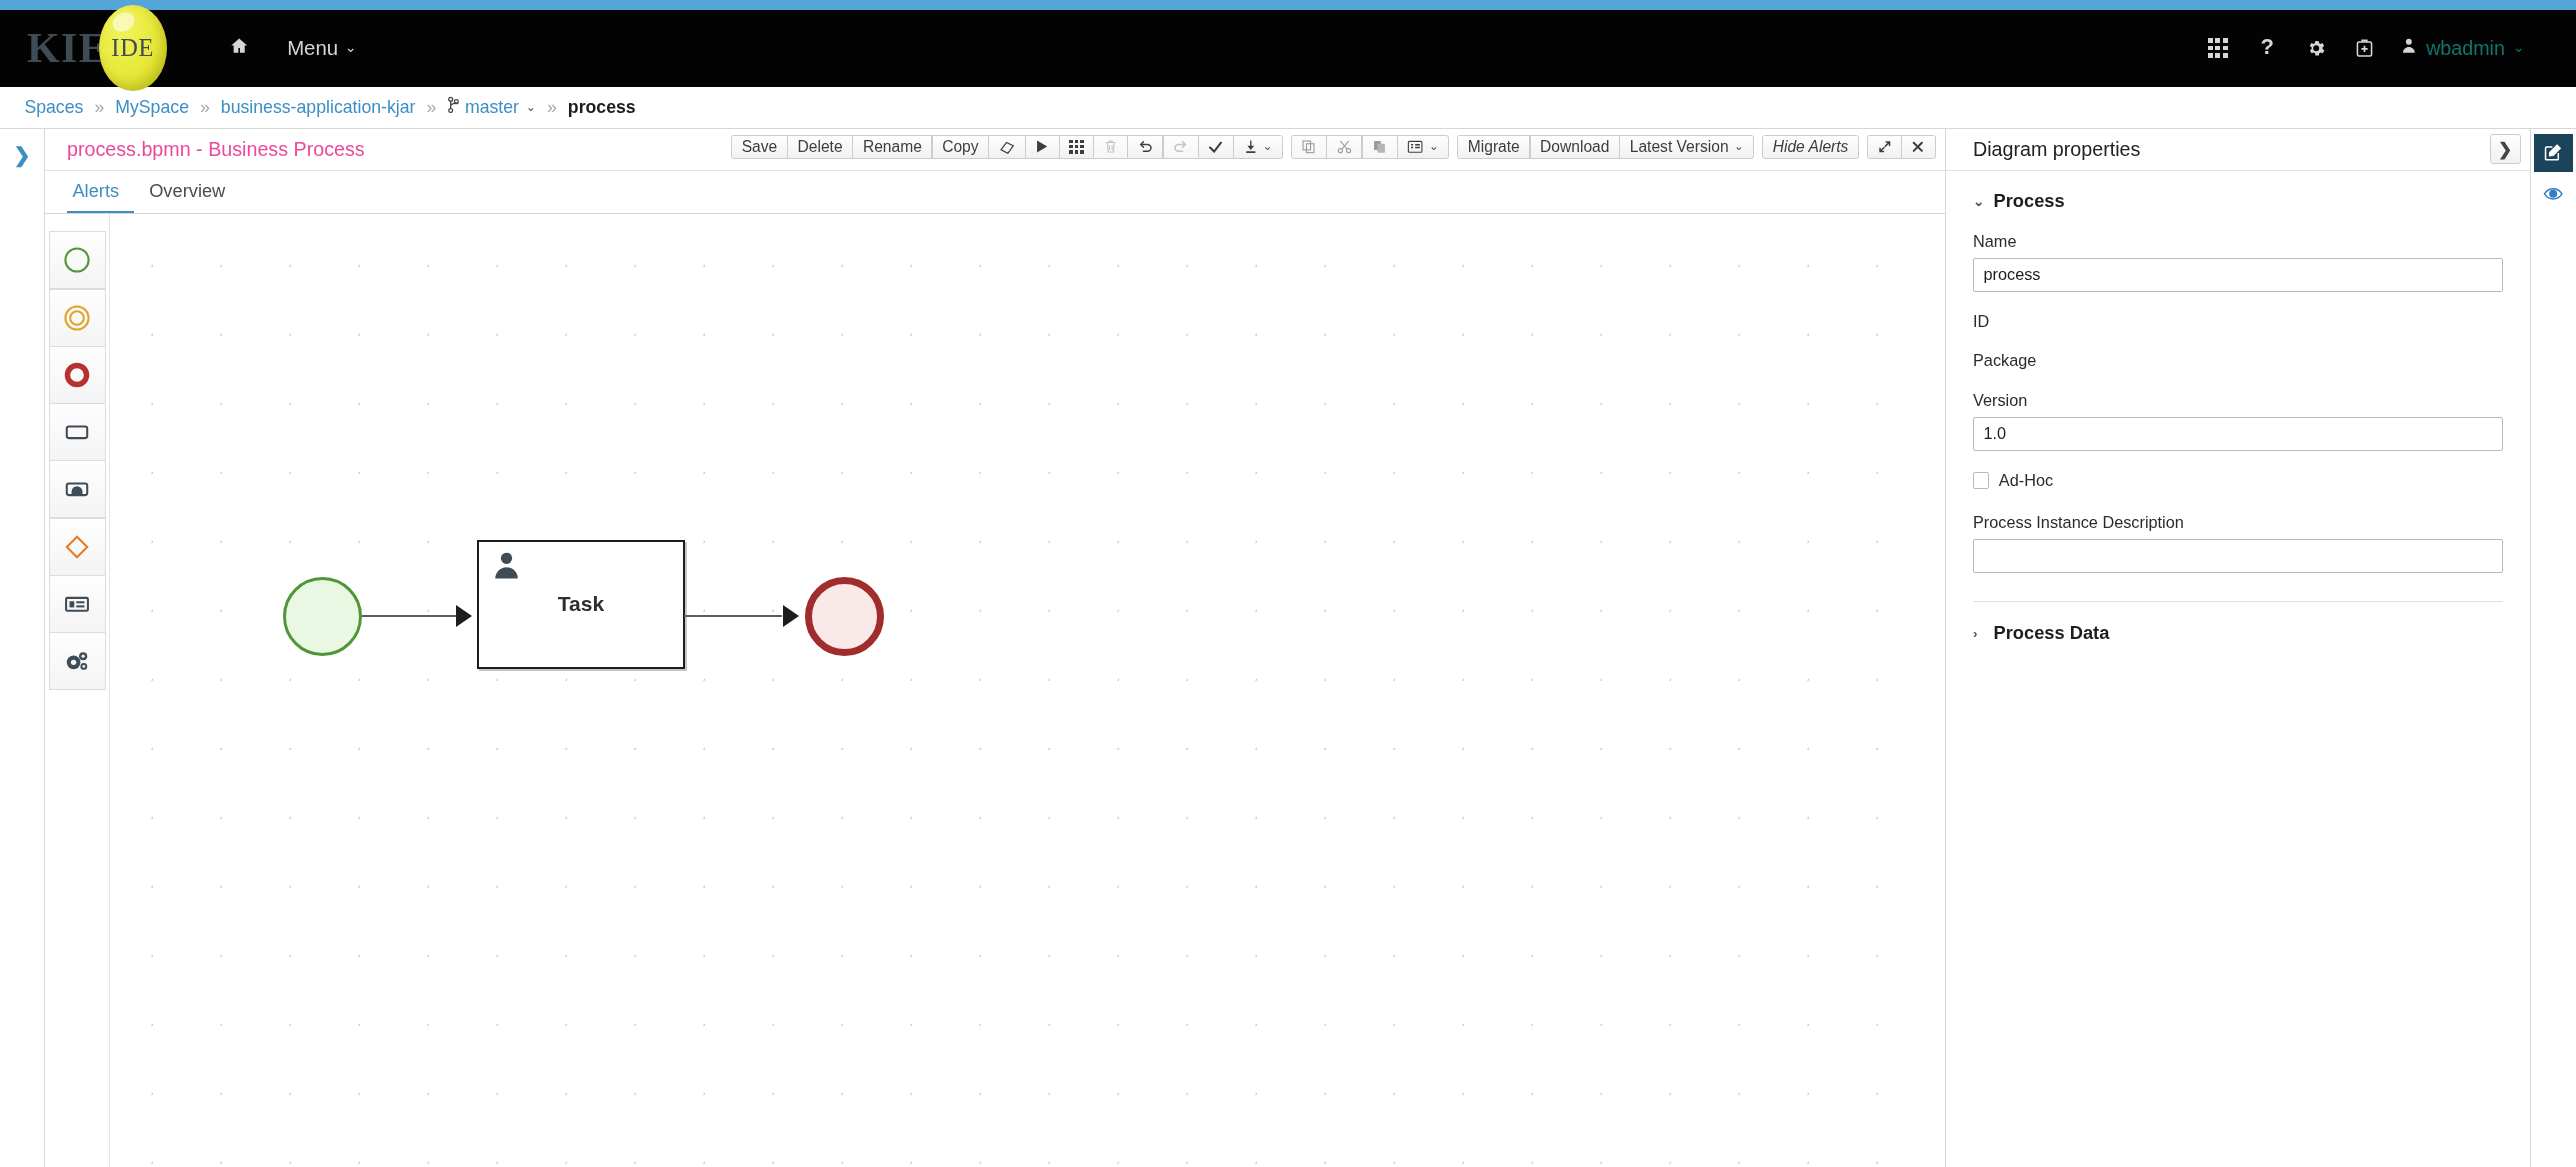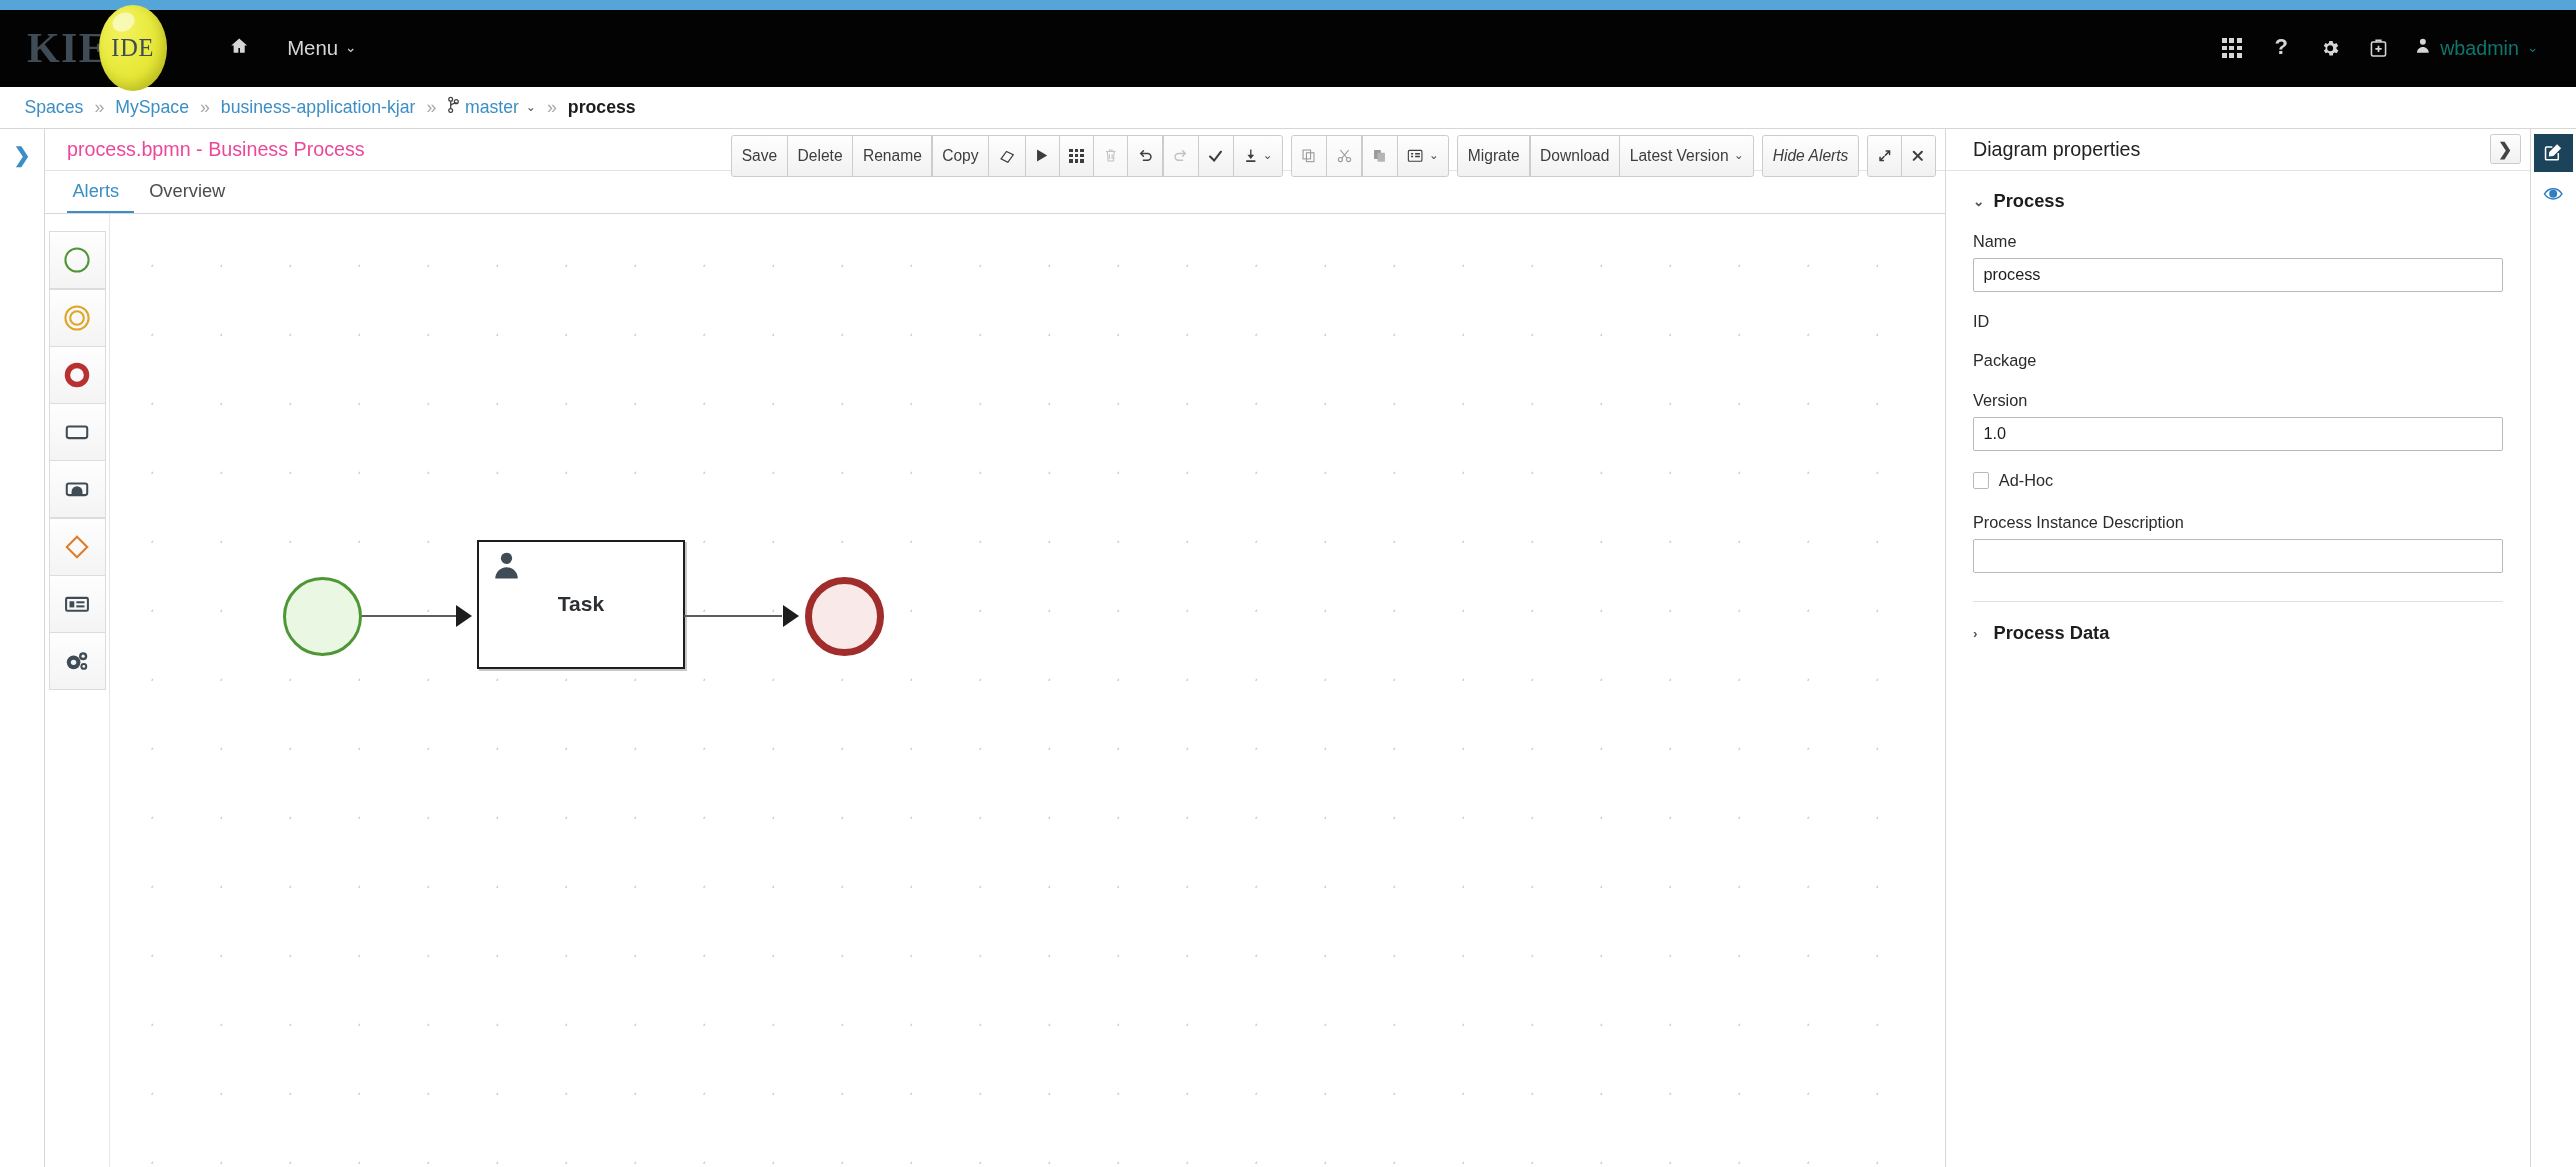--- a/index.html
+++ b/index.html
@@ -9,21 +9,21 @@
     font-family:"Liberation Sans", sans-serif;
     background:#fff; color:#333;
     overflow:hidden;
     -webkit-font-smoothing:antialiased;
   }
 
   
   #accent-bar { height:9.5px; background:#56a5d8; width:100%; }
   #masthead {
     height:77px; background:#030303; display:flex; align-items:center;
-    padding:0 24px 0 27px; position:relative;
+    padding:0 38px 0 27px; position:relative;
   }
   .brand { display:flex; align-items:center; gap:0; }
   .brand-kie {
     font-family:"Liberation Serif", serif;
     font-size:42px; font-weight:700; color:#3f4b55; letter-spacing:1.4px;
     line-height:1;
   }
   .brand-oval {
     width:68px; height:86px; border-radius:50%;
     background:radial-gradient(ellipse at 34% 26%, #f2f35f 0%, #e9ea3e 45%, #d8da1c 100%);
@@ -95,21 +95,21 @@
   }
   #editor-title { font-size:19.7px; color:#ec4899; white-space:nowrap; }
 
   #editor-toolbar {
     position:absolute; right:9.5px; top:6.1px; display:flex; align-items:stretch;
   }
   .tb-group { display:flex; margin-left:8.1px; }
   .tb-btn {
     background:linear-gradient(#fefefe,#f1f1f1);
     border:0.7px solid #ccc; margin-left:-0.7px;
-    font-size:15.6px; color:#3d3d3d; padding:0 9.5px; height:42px;
+    font-size:15.6px; color:#3d3d3d; padding:0 9.5px; height:24px;
     display:flex; align-items:center; justify-content:center; gap:5.4px;
     cursor:pointer; white-space:nowrap; min-width:30px;
   }
   .tb-group .tb-btn:first-child { border-radius:2.7px 0 0 2.7px; margin-left:0; }
   .tb-group .tb-btn:last-child  { border-radius:0 2.7px 2.7px 0; }
   .tb-group .tb-btn:only-child  { border-radius:2.7px;font-style:italic; }
   .tb-btn.disabled { color:#c2c2c2; cursor:default; background:linear-gradient(#fdfdfd,#f6f6f6); }
   .tb-btn .caret { font-size:11.5px; color:#444; }
   .tb-ico { display:flex; align-items:center; justify-content:center; }
 

